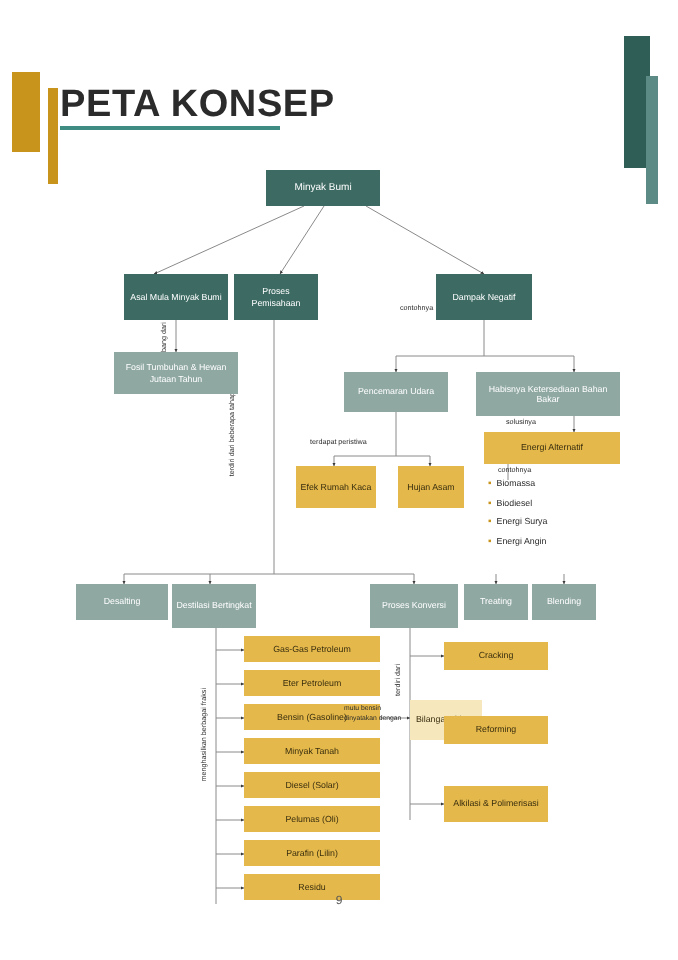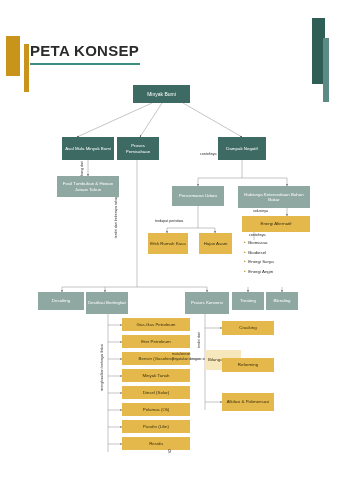--- a/index.html
+++ b/index.html
@@ -15,21 +15,21 @@
 
   
   .deco { position:absolute; }
   #deco-gold-block { left:6px;  top:36px;  width:14px; height:40px; background:#c8941b; }
   #deco-gold-bar   { left:24px; top:44px;  width:5px;  height:48px; background:#c8941b; }
   #deco-teal-right-a { left:312px; top:18px; width:13px; height:66px; background:#2f5e57; }
   #deco-teal-right-b { left:323px; top:38px; width:6px;  height:64px; background:#5b8b84; }
 
   #title {
     position:absolute; left:30px; top:42px;
-    font-size:15px; font-weight:bold; letter-spacing:.3px;
+    font-size:19px; font-weight:bold; letter-spacing:.3px;
     color:#2b2b2b;
   }
   #title-rule {
     position:absolute; left:30px; top:63px; width:110px; height:2px;
     background:#3f8c83;
   }
 
   #page-number {
     position:absolute; left:0; right:0; top:448px;
     text-align:center; font-size:6px; color:#555;

